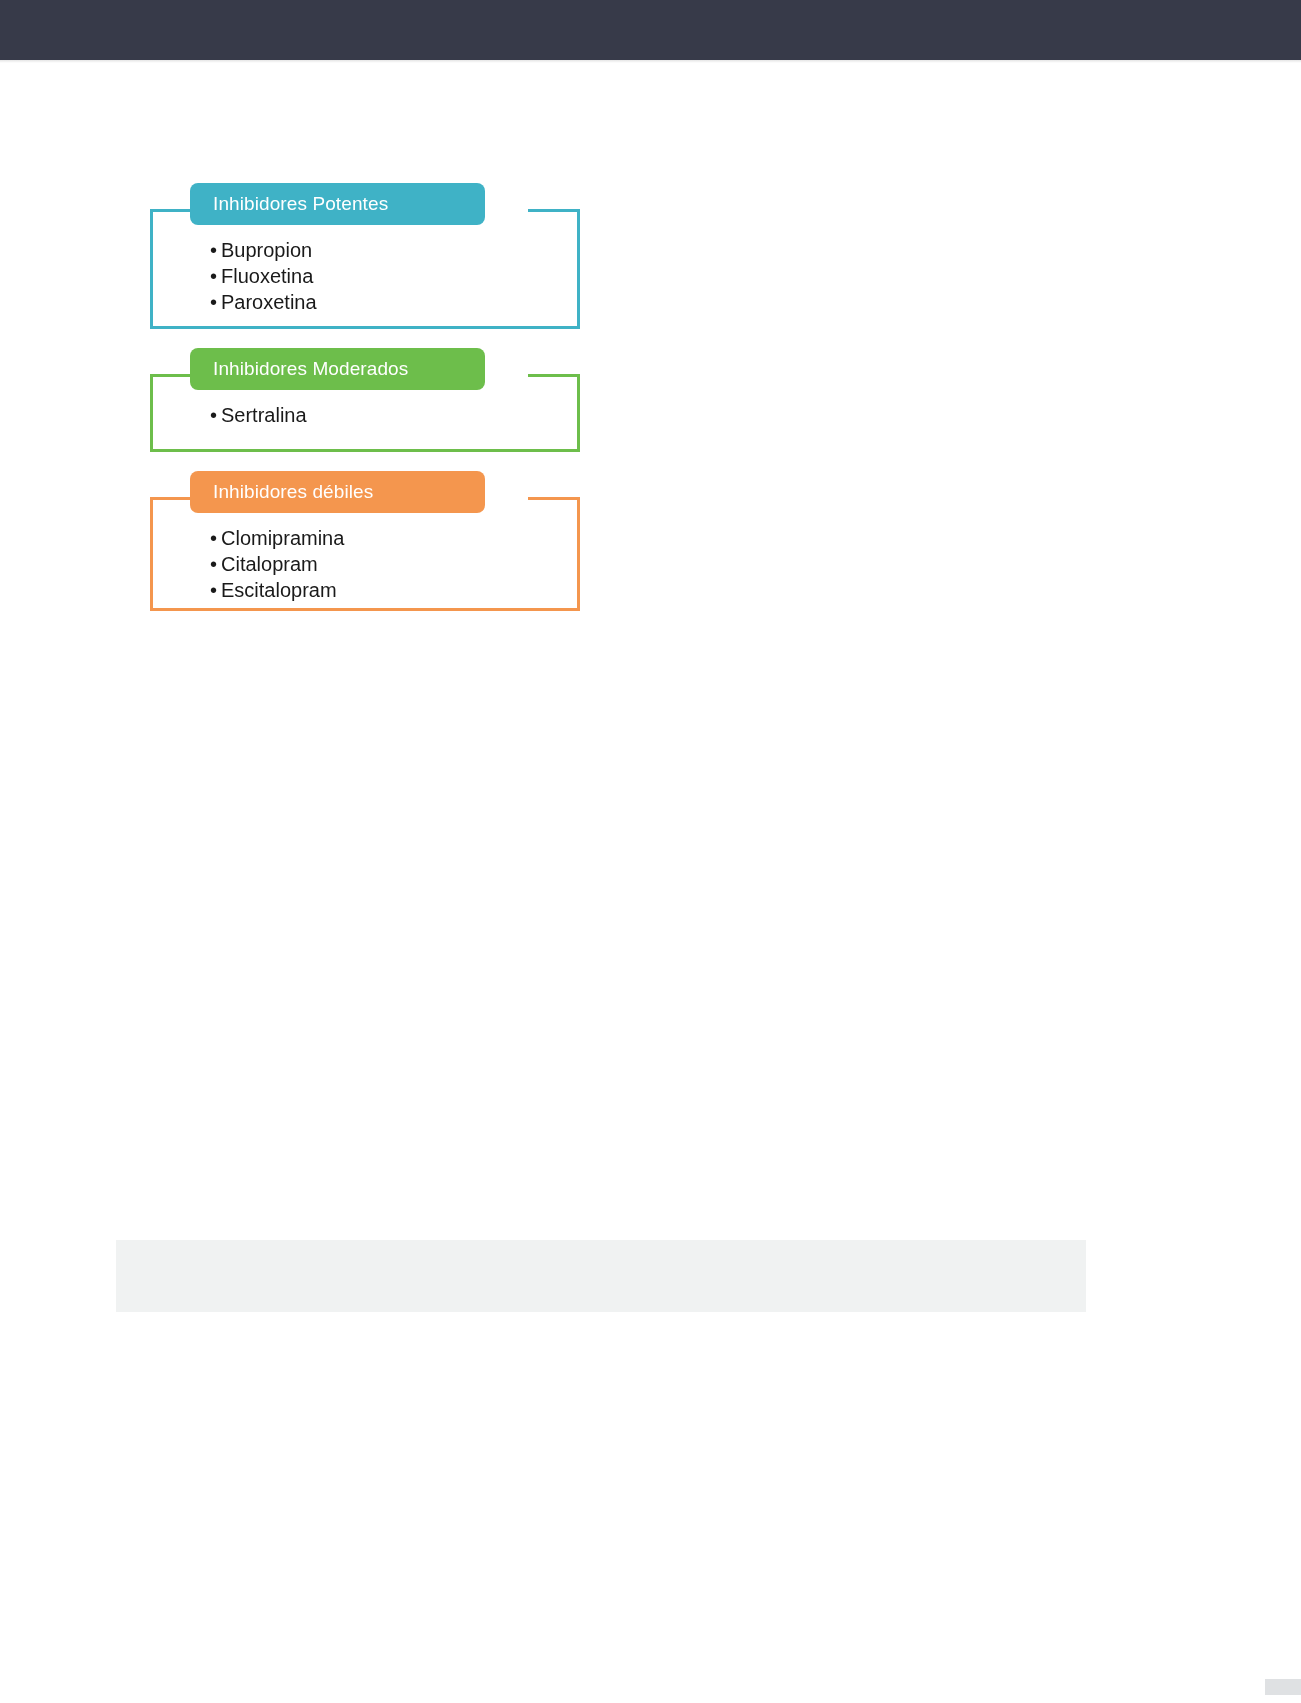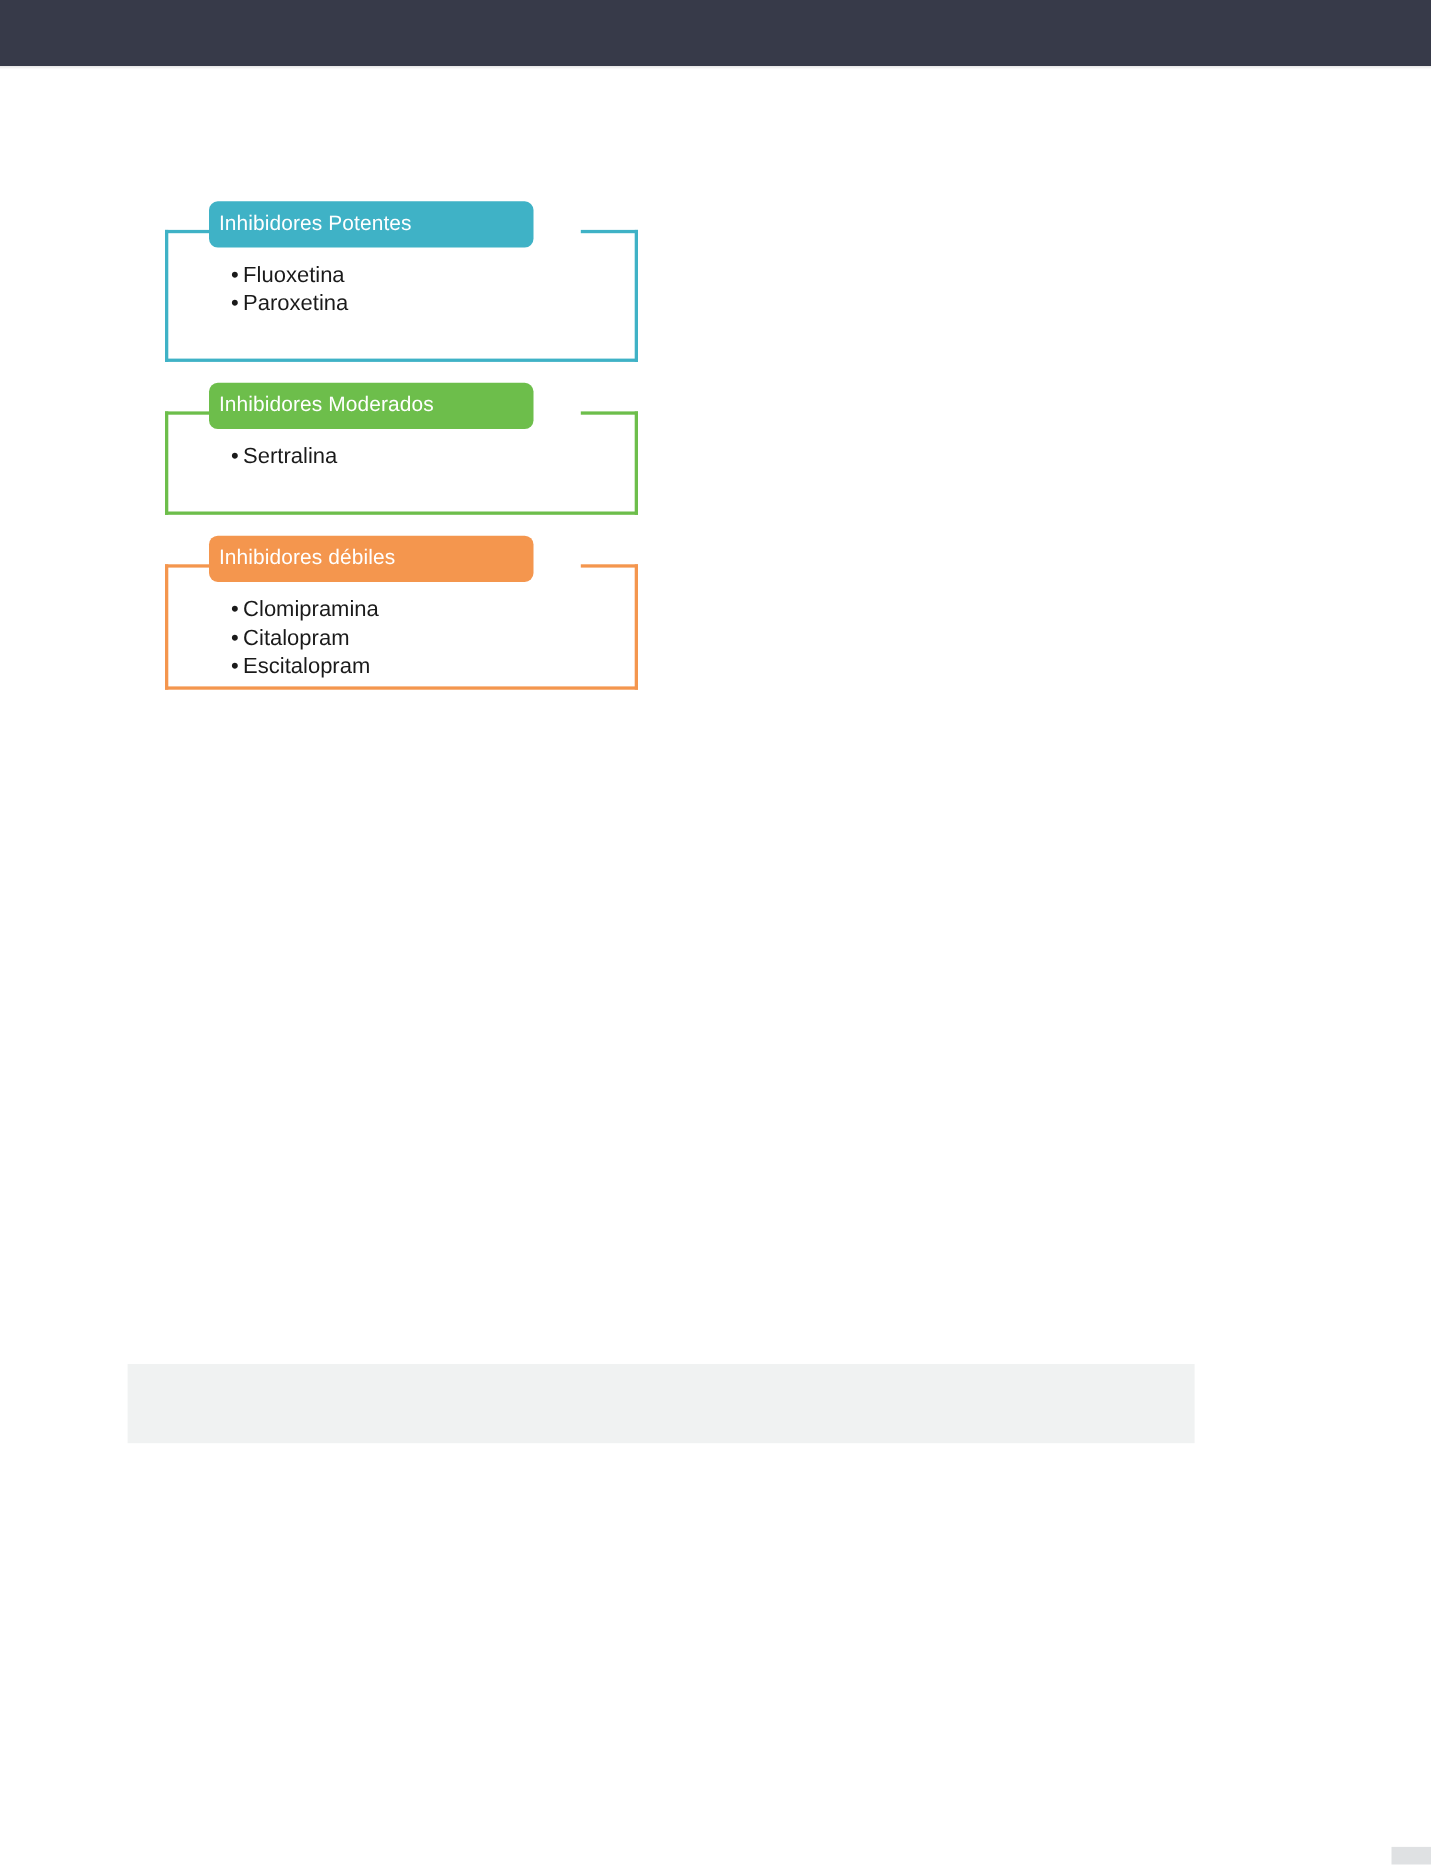--- a/index.html
+++ b/index.html
@@ -97,21 +97,21 @@
     border-radius: 8px;
     box-sizing: border-box;
     display: flex;
     align-items: center;
     z-index: 2;
   }
   .pill-label {
     color: #ffffff;
     font-size: 19px;
     font-family: "Liberation Sans", sans-serif;
-    padding-left: 9px;
+    padding-left: 23px;
     letter-spacing: 0.1px;
     white-space: nowrap;
   }
 
   .items {
     position: relative;
     z-index: 1;
     margin: 0;
     padding: 0;
     list-style: none;
@@ -127,21 +127,21 @@
     white-space: nowrap;
   }
   .item .bullet {
     display: inline-block;
     width: 11px;
     color: #1a1a1a;
   }
 
   
   #group-0 { height: 146px; }
-  #group-1 { height: 120px; }
+  #group-1 { height: 104px; }
   #group-2 { height: 140px; }
 
   
   #content-placeholder {
     position: absolute;
     left: 116px;
     top: 1177px;
     width: 970px;
     height: 72px;
     background: #f0f2f2;
@@ -168,20 +168,21 @@
   <div id="diagram">
 
     <div class="group" id="group-0" style="--c:#3fb2c6">
       <div class="bracket"></div>
       <div class="stub-left"></div>
       <div class="stub-right"></div>
       <div class="pill">
         <span class="pill-label">Inhibidores Potentes</span>
       </div>
       <ul class="items">
+        <li class="item"><span class="bullet">•</span><span>Bupropion</span></li>
         <li class="item"><span class="bullet">•</span><span>Fluoxetina</span></li>
         <li class="item"><span class="bullet">•</span><span>Paroxetina</span></li>
       </ul>
     </div>
 
     <div class="group" id="group-1" style="--c:#6dbe4b">
       <div class="bracket"></div>
       <div class="stub-left"></div>
       <div class="stub-right"></div>
       <div class="pill">

